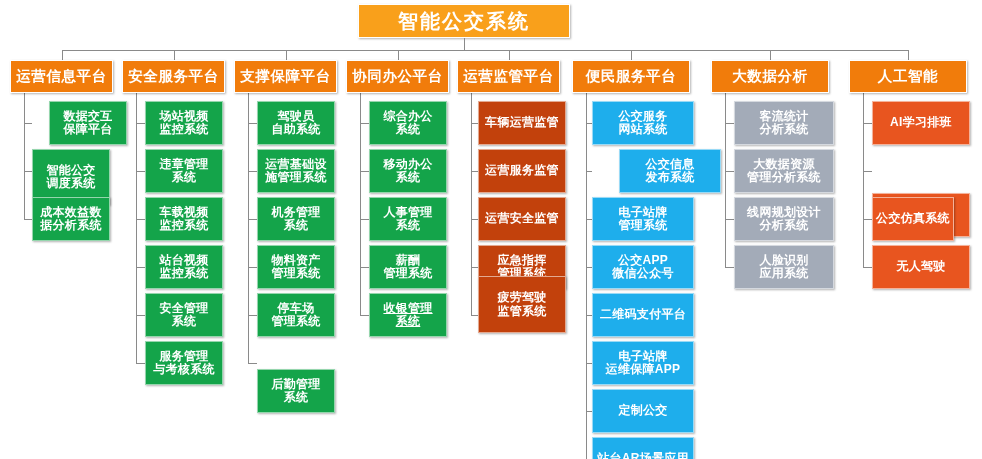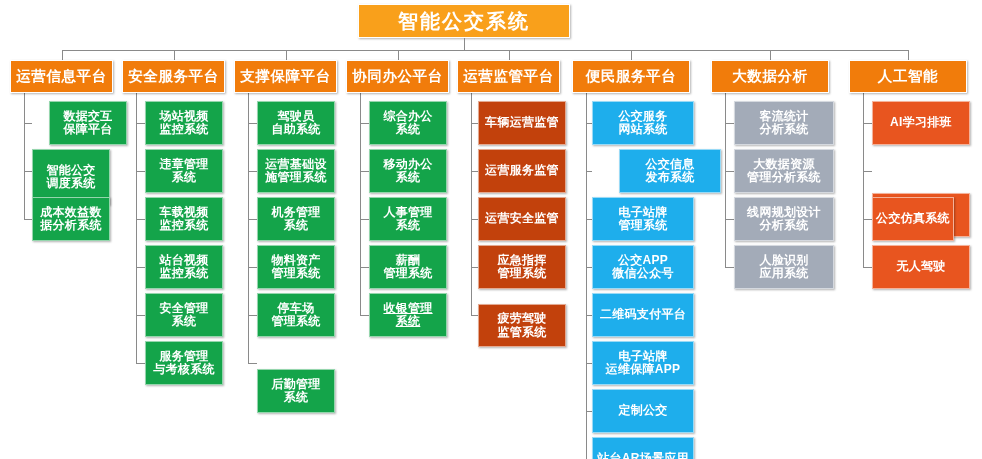--- a/index.html
+++ b/index.html
@@ -169,21 +169,21 @@
       <div class="box leaf green" style="left: 369px; top: 245px; width: 78px; height: 44px;">薪酬
 管理系统</div>
       <div class="box leaf green" style="left: 369px; top: 293px; width: 78px; height: 44px; text-decoration: underline;">收银管理
 系统</div>
       <div class="box head-box" style="left: 457px; top: 60px; width: 103px; height: 33px;">运营监管平台</div>
       <div class="box leaf slate" style="left: 478px; top: 101px; width: 88px; height: 44px;">车辆运营监管</div>
       <div class="box leaf slate" style="left: 478px; top: 149px; width: 88px; height: 44px;">运营服务监管</div>
       <div class="box leaf slate" style="left: 478px; top: 197px; width: 88px; height: 44px;">运营安全监管</div>
       <div class="box leaf slate" style="left: 478px; top: 245px; width: 88px; height: 44px;">应急指挥
 管理系统</div>
-      <div class="box leaf slate" style="left: 478px; top: 304px; width: 88px; height: 43px;">疲劳驾驶
+      <div class="box leaf slate" style="left: 478px; top: 276px; width: 88px; height: 57px;">疲劳驾驶
 监管系统</div>
       <div class="box head-box" style="left: 572px; top: 60px; width: 118px; height: 33px;">便民服务平台</div>
       <div class="box leaf blue" style="left: 592px; top: 101px; width: 102px; height: 44px;">公交服务
 网站系统</div>
       <div class="box leaf blue" style="left: 592px; top: 149px; width: 102px; height: 44px; margin-left: 27px;">公交信息
 发布系统</div>
       <div class="box leaf blue" style="left: 592px; top: 197px; width: 102px; height: 44px;">电子站牌
 管理系统</div>
       <div class="box leaf blue" style="left: 592px; top: 245px; width: 102px; height: 44px;">公交APP
 微信公众号</div>

